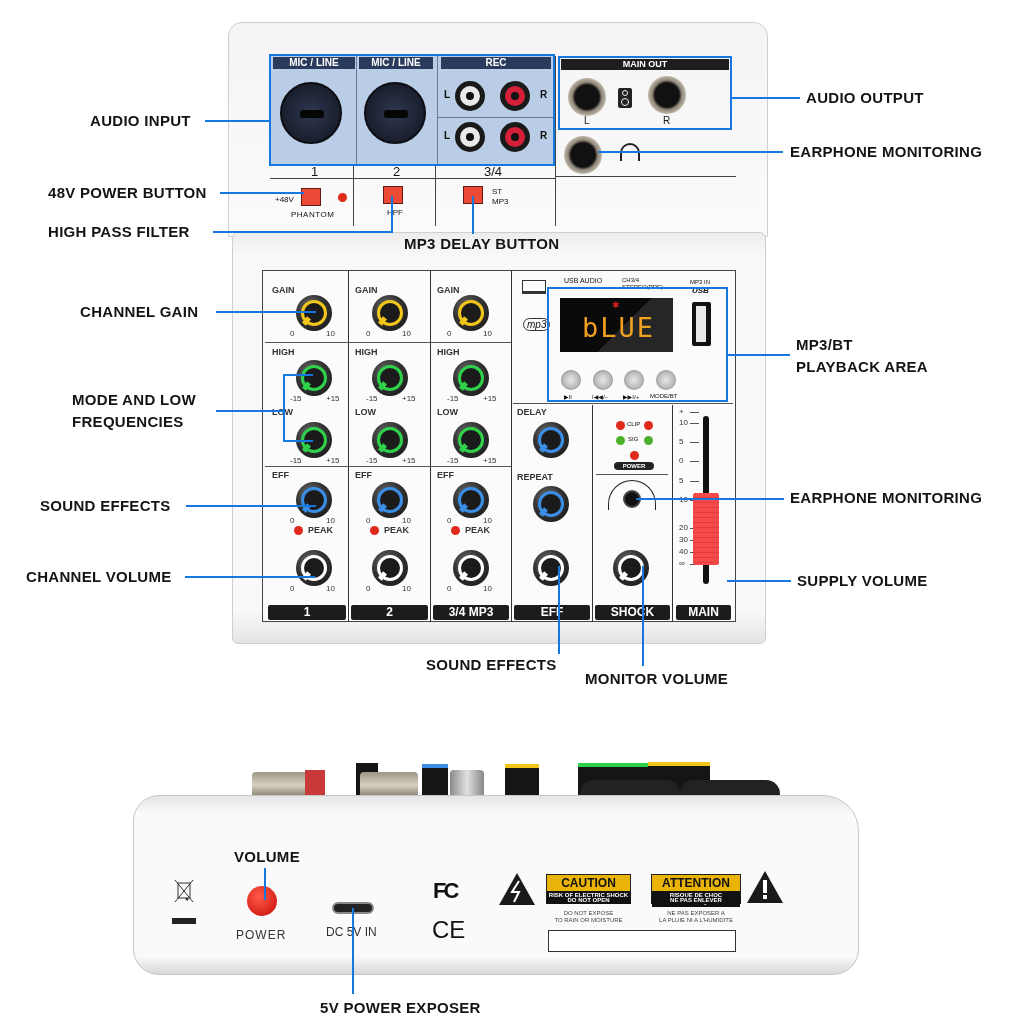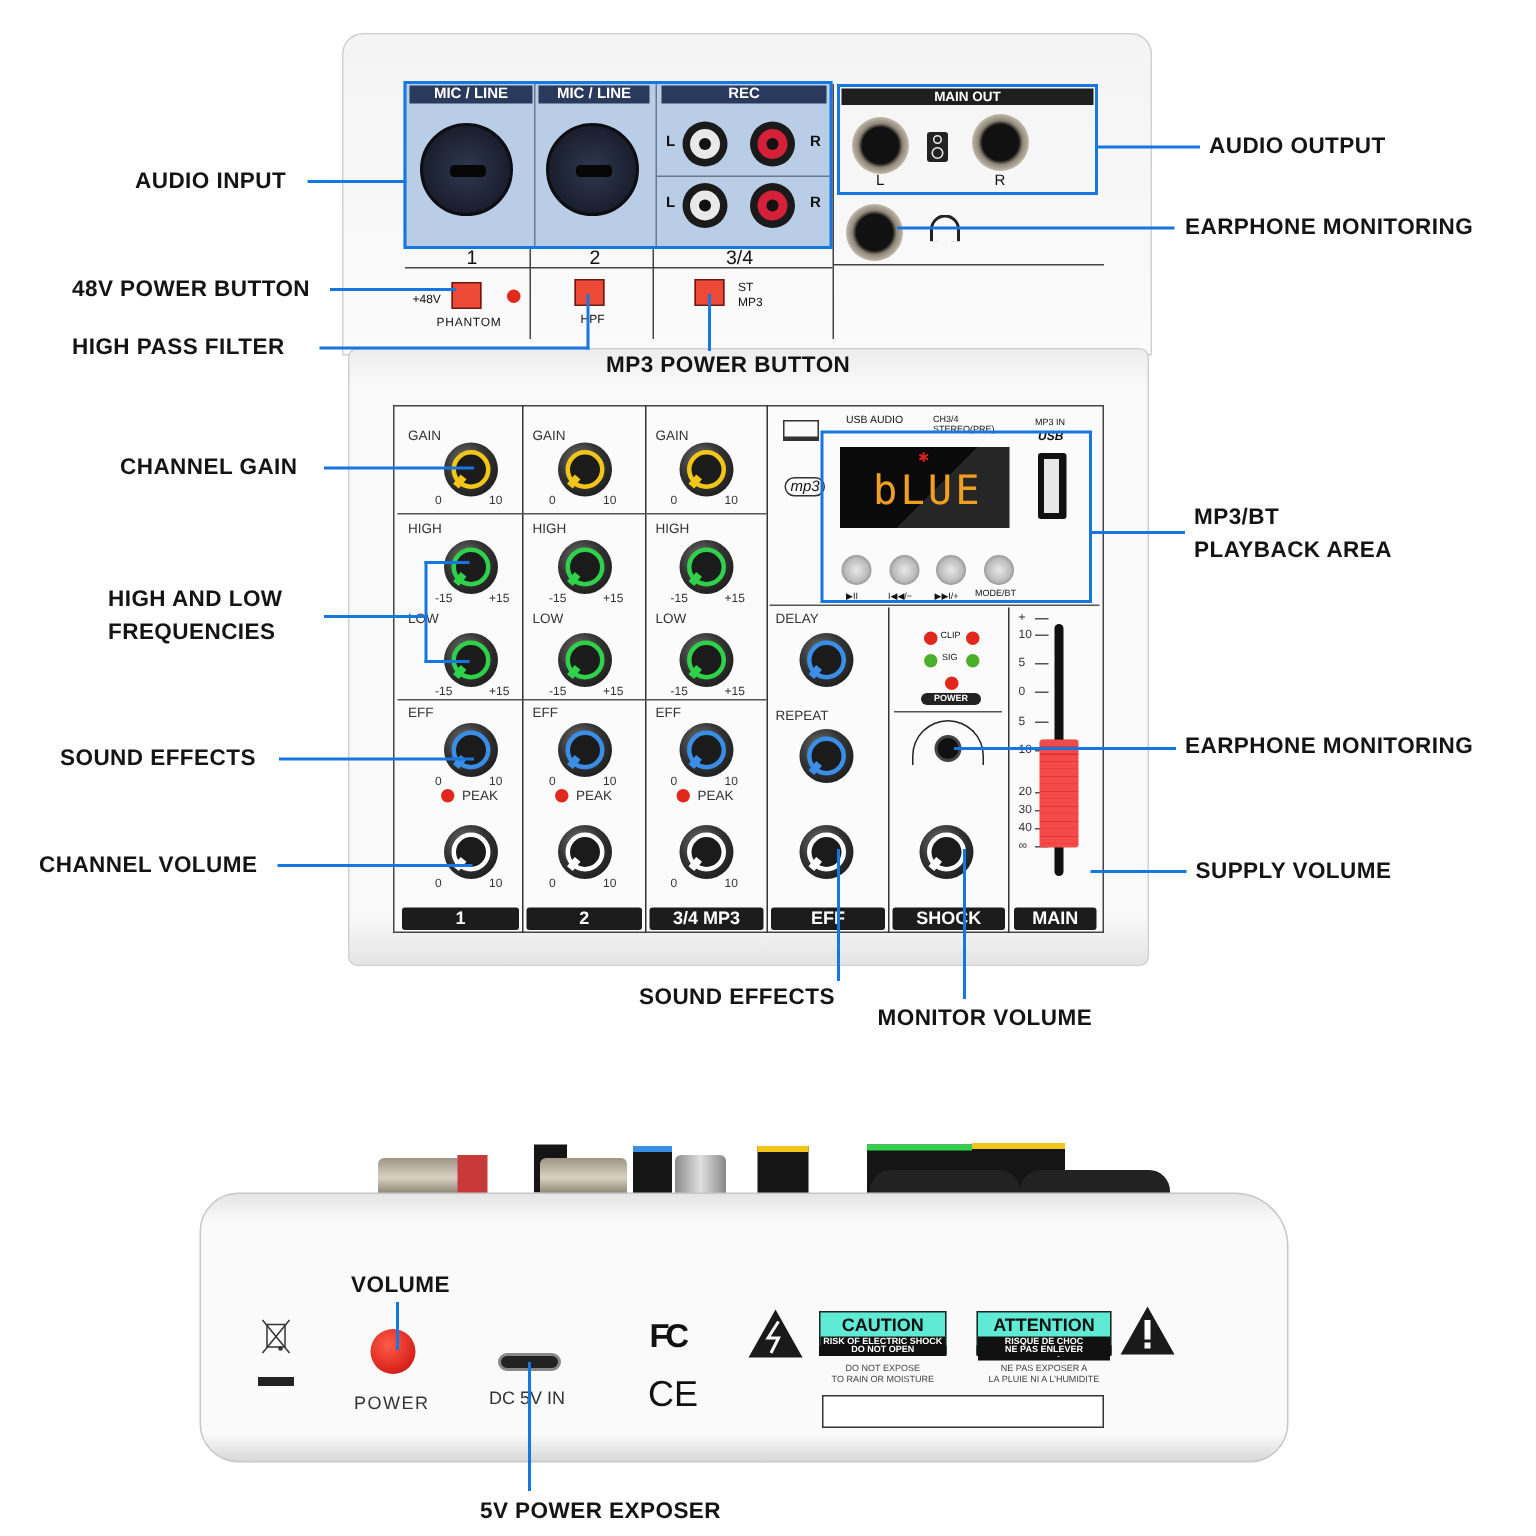--- a/index.html
+++ b/index.html
@@ -6,37 +6,37 @@
   html, body { width: 1024px; height: 1024px; background: #ffffff; overflow: hidden; }
   body { position: relative; font-family: "Liberation Sans", sans-serif; color: #111; }
   .abs { position: absolute; }
   .callout { position: absolute; font-weight: bold; font-size: 15px; letter-spacing: 0.3px; color: #141414; white-space: nowrap; line-height: 22px; }
   .line { position: absolute; background: #1677e0; }
   .panel-top { position: absolute; left: 228px; top: 22px; width: 540px; height: 215px; background: linear-gradient(#f4f4f4,#fbfbfb); border-radius: 14px 14px 0 0; border: 1px solid #cfcfcf; }
   .panel-main { position: absolute; left: 232px; top: 232px; width: 534px; height: 412px; background: linear-gradient(#ededed 0%, #f9f9f9 6%, #f9f9f9 92%, #e4e4e4 100%); border-radius: 6px; border: 1px solid #cfcfcf; }
   .face { position: absolute; left: 262px; top: 270px; width: 474px; height: 352px; background: #fbfbfb; border: 1px solid #444; }
   .colsep { position: absolute; top: 270px; width: 1px; height: 352px; background: #333; }
   .hsep { position: absolute; height: 1px; background: #555; }
-  .smalllbl { position: absolute; font-size: 9px; color: #333; }
+  .smalllbl { position: absolute; font-size: 9px; color: #333; font-weight: bold; }
   .knob { position: absolute; width: 36px; height: 36px; border-radius: 50%; background: radial-gradient(circle at 40% 35%, #777 0%, #333 45%, #111 100%); }
   .knob .ring { position: absolute; left: 5px; top: 5px; width: 26px; height: 26px; border-radius: 50%; border: 3px solid; background: #1b1b1b; }
   .knob .tick { position: absolute; left: 8px; top: 22px; width: 5px; height: 8px; transform: rotate(40deg); }
   .scale { position: absolute; font-size: 8px; color: #333; }
   .chan-label { position: absolute; top: 605px; height: 15px; background: #1c1c1c; color: #fff; font-weight: bold; font-size: 12px; text-align: center; line-height: 15px; border-radius: 2px; }
   .jack-xlr { position: absolute; width: 62px; height: 62px; border-radius: 50%; background: radial-gradient(circle, #2f3850 0%, #1d2233 60%, #10131d 100%); border: 2px solid #0c0e14; }
   .jack-xlr .slot { position: absolute; left: 18px; top: 26px; width: 24px; height: 8px; background: #060606; border-radius: 3px; }
   .rca { position: absolute; width: 30px; height: 30px; border-radius: 50%; background: #1a1a1a; }
   .rca .inner { position: absolute; left: 5px; top: 5px; width: 20px; height: 20px; border-radius: 50%; }
   .rca .hole { position: absolute; left: 6px; top: 6px; width: 8px; height: 8px; border-radius: 50%; background: #111; }
   .quarter { position: absolute; width: 38px; height: 38px; border-radius: 50%; background: radial-gradient(circle, #111 0%, #111 45%, #8d8577 55%, #cfc7b8 75%, #7b7468 100%); }
   .redbtn { position: absolute; width: 20px; height: 18px; background: #ec4a36; border: 1px solid #6a1a12; }
   .led { position: absolute; width: 9px; height: 9px; border-radius: 50%; }
   .mp3btn { position: absolute; width: 20px; height: 20px; border-radius: 50%; background: radial-gradient(circle, #e8e8e8 0%, #bbb 55%, #555 100%); }
   .rear { position: absolute; left: 133px; top: 795px; width: 726px; height: 180px; background: linear-gradient(#e5e5e5 0%, #fafafa 10%, #fafafa 90%, #d8d8d8 100%); border: 1px solid #c7c7c7; border-radius: 26px 36px 26px 26px; }
-  .warnbox { position: absolute; border: 1px solid #222; background: #5eead4; text-align: center; }
+  .warnbox { position: absolute; border: 1px solid #222; background: #eab308; text-align: center; }
   .warnbox .h { font-weight: bold; font-size: 12px; line-height: 16px; }
   .warnbox .b { background: #111; color: #fff; font-size: 6px; font-weight: bold; line-height: 7px; padding: 1px 0; }
   .small-note { position: absolute; font-size: 6px; color: #444; text-align: center; line-height: 7px; }
 </style>
 </head>
 <body>
 
 <div class="panel-top"></div>
 
 <div class="abs" style="left:269px;top:54px;width:286px;height:112px;border:2px solid #1677e0;background:#b9cde6;"></div>
@@ -320,30 +320,30 @@
 <div class="abs" id="fader-cap" style="left: 693px; width: 26px; height: 72px; background: repeating-linear-gradient(rgb(244, 74, 74) 0px, rgb(244, 74, 74) 4px, rgb(216, 44, 44) 5px); border-radius: 2px; top: 492.8px;"></div>
 <div class="chan-label" style="left:676px;width:55px;">MAIN</div>
 
 <span class="callout" style="left:90px;top:110px;">AUDIO INPUT</span>
 <div class="line" style="left:205px;top:120px;width:66px;height:2px;"></div>
 <span class="callout" style="left:48px;top:182px;">48V POWER BUTTON</span>
 <div class="line" style="left:220px;top:192px;width:84px;height:2px;"></div>
 <span class="callout" style="left:48px;top:221px;">HIGH PASS FILTER</span>
 <div class="line" style="left:213px;top:231px;width:180px;height:2px;"></div>
 <div class="line" style="left:391px;top:196px;width:2px;height:37px;"></div>
-<span class="callout" style="left:404px;top:233px;">MP3 POWER BUTTON</span>
+<span class="callout" style="left:404px;top:233px;">MP3 DELAY BUTTON</span>
 <div class="line" style="left:472px;top:196px;width:2px;height:38px;"></div>
 <span class="callout" style="left:806px;top:87px;">AUDIO OUTPUT</span>
 <div class="line" style="left:732px;top:97px;width:68px;height:2px;"></div>
 <span class="callout" style="left:790px;top:141px;">EARPHONE MONITORING</span>
 <div class="line" style="left:598px;top:151px;width:185px;height:2px;"></div>
 
 <span class="callout" style="left:80px;top:301px;">CHANNEL GAIN</span>
 <div class="line" style="left:216px;top:311px;width:100px;height:2px;"></div>
-<span class="callout" style="left:72px;top:389px;">HIGH AND LOW</span>
+<span class="callout" style="left:72px;top:389px;">MODE AND LOW</span>
 <span class="callout" style="left:72px;top:411px;">FREQUENCIES</span>
 <div class="line" style="left:216px;top:410px;width:68px;height:2px;"></div>
 <div class="line" style="left:283px;top:374px;width:2px;height:68px;"></div>
 <div class="line" style="left:283px;top:374px;width:30px;height:2px;"></div>
 <div class="line" style="left:283px;top:440px;width:30px;height:2px;"></div>
 <span class="callout" style="left:40px;top:495px;">SOUND EFFECTS</span>
 <div class="line" style="left:186px;top:505px;width:130px;height:2px;"></div>
 <span class="callout" style="left:26px;top:566px;">CHANNEL VOLUME</span>
 <div class="line" style="left:185px;top:576px;width:130px;height:2px;"></div>
 <span class="callout" style="left:796px;top:334px;">MP3/BT</span>

